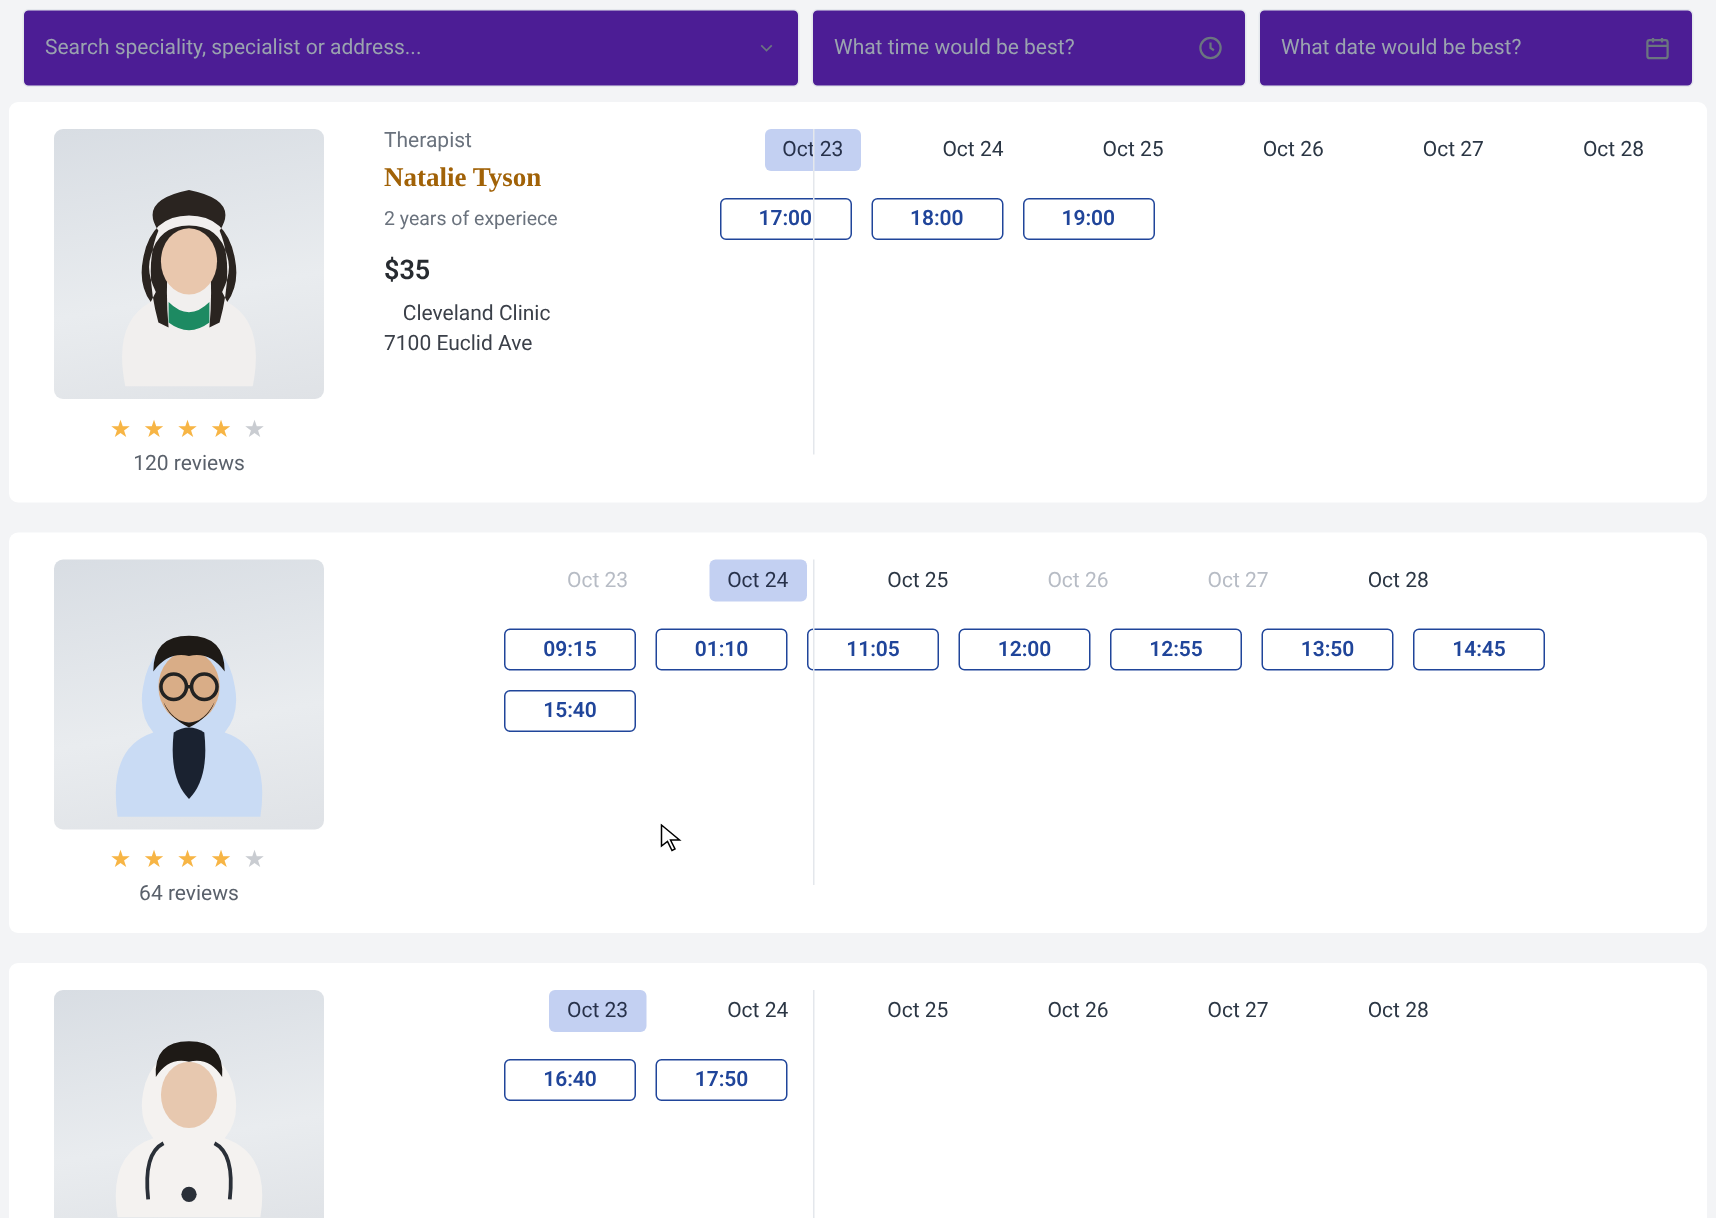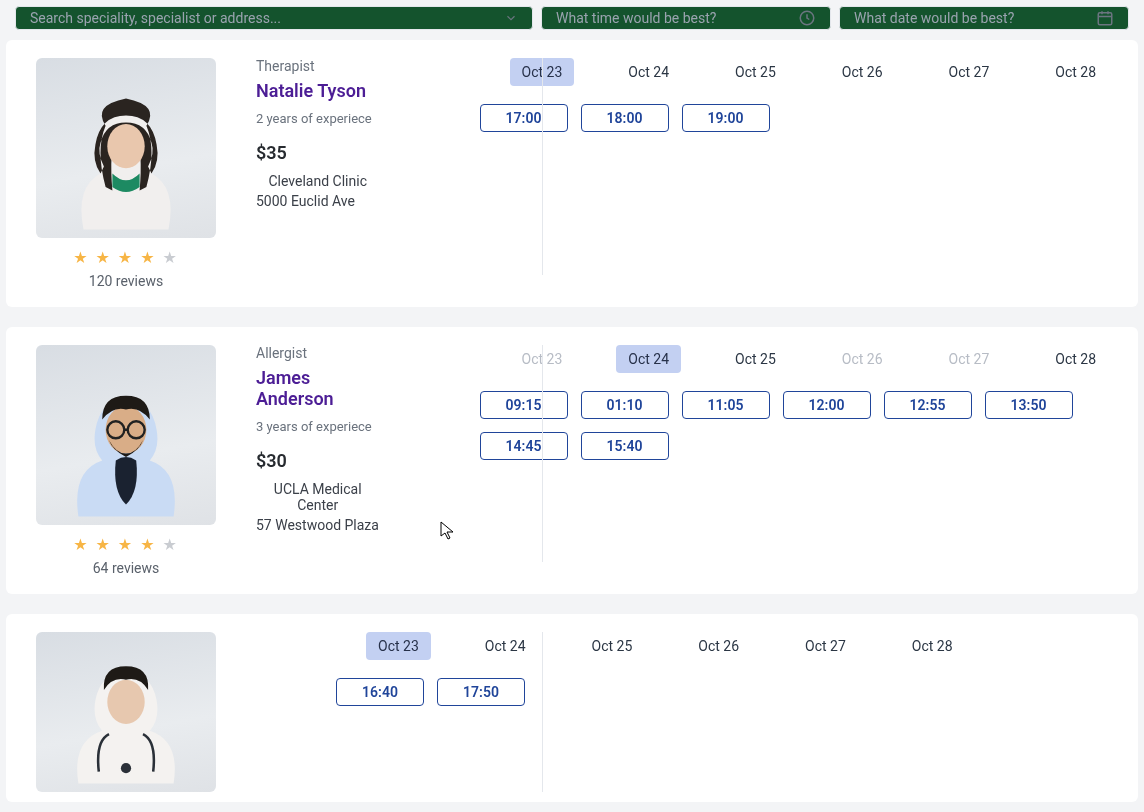--- a/index.html
+++ b/index.html
@@ -12,25 +12,25 @@
   .search-bar {
     display: flex;
     gap: 8px;
     padding: 6px 15px 10px 15px;
     background: #f3f4f6;
   }
   .search-field {
     display: flex;
     align-items: center;
     justify-content: space-between;
-    background: #14532d;
+    background: #4c1d95;
     border: 1px solid #e4e7ec;
     border-radius: 4px;
     padding: 0 14px;
-    height: 24px;
+    height: 52px;
     font-size: 14px;
     color: #9aa3af;
   }
   .search-field.main { flex: 1 1 auto; }
   .search-field.date, .search-field.time { width: 290px; }
   .search-field .icon { color: #6b7580; display:flex; align-items:center; }
 
   .card {
     background: #fff;
     margin: 0 6px 20px 6px;
@@ -58,21 +58,21 @@
   }
   .avatar svg { width: 170px; height: 170px; }
 
   .stars { margin-top: 10px; font-size: 16px; letter-spacing: 2px; }
   .stars .fill { color: #f7b545; }
   .stars .empty { color: #c9ccd1; }
   .reviews { margin-top: 6px; font-size: 14px; color: #5a616b; }
 
   .info { width: 280px; padding-right: 20px; }
   .spec { color: #6a727d; font-size: 14px; margin-bottom: 6px; }
-  .name { font-size: 18px; font-weight: 600; margin-bottom: 10px; color:#4c1d95;}
+  .name { font-size: 18px; font-weight: 600; margin-bottom: 10px; color:#a16207;font-family:Liberation Serif, serif;}
   .exp { color: #6a727d; font-size: 13px; margin-bottom: 10px; }
   .price { font-size: 18px; font-weight: 600; margin-bottom: 10px; color:#272b30;margin-top:16px;}
   .clinic { font-size: 14px; color:#3b4049; margin-bottom: 4px; text-align: center; }
   .addr { font-size: 14px; color:#3b4049; }
 
   .divider {
     position:absolute;
     left: 536px;
     top: 18px;
     bottom: 32px;
@@ -174,21 +174,21 @@
     </div>
     <div class="stars"><span class="fill">★ ★ ★ ★ </span><span class="empty">★</span></div>
     <div class="reviews">120 reviews</div>
   </div>
   <div class="info">
     <div class="spec">Therapist</div>
     <div class="name">Natalie Tyson</div>
     <div class="exp">2 years of experiece</div>
     <div class="price">$35</div>
     <div class="clinic">Cleveland Clinic</div>
-    <div class="addr">5000 Euclid Ave</div>
+    <div class="addr">7100 Euclid Ave</div>
   </div>
   <div class="divider"></div>
   <div class="slots">
     <div class="dates">
       <div class="date-chip selected">Oct 23</div>
       <div class="date-chip">Oct 24</div>
       <div class="date-chip">Oct 25</div>
       <div class="date-chip">Oct 26</div>
       <div class="date-chip">Oct 27</div>
       <div class="date-chip">Oct 28</div>
@@ -211,28 +211,20 @@
         <path d="M40 50 Q44 58 50 58 Q56 58 60 50 Q58 56 50 60 Q42 56 40 50 Z" fill="#1e1a16"></path>
         <circle cx="44" cy="44" r="5" fill="none" stroke="#222" stroke-width="1.4"></circle>
         <circle cx="56" cy="44" r="5" fill="none" stroke="#222" stroke-width="1.4"></circle>
         <line x1="49" y1="44" x2="51" y2="44" stroke="#222" stroke-width="1.4"></line>
         <path d="M44 62 Q50 58 56 62 Q58 80 50 88 Q42 80 44 62 Z" fill="#1a2230"></path>
       </svg>
     </div>
     <div class="stars"><span class="fill">★ ★ ★ ★ </span><span class="empty">★</span></div>
     <div class="reviews">64 reviews</div>
   </div>
-  <div class="info">
-    <div class="spec">Allergist</div>
-    <div class="name">James Anderson</div>
-    <div class="exp">3 years of experiece</div>
-    <div class="price">$30</div>
-    <div class="clinic">UCLA Medical Center</div>
-    <div class="addr">57 Westwood Plaza</div>
-  </div>
   <div class="divider"></div>
   <div class="slots">
     <div class="dates">
       <div class="date-chip disabled">Oct 23</div>
       <div class="date-chip selected">Oct 24</div>
       <div class="date-chip">Oct 25</div>
       <div class="date-chip disabled">Oct 26</div>
       <div class="date-chip disabled">Oct 27</div>
       <div class="date-chip">Oct 28</div>
     </div>

